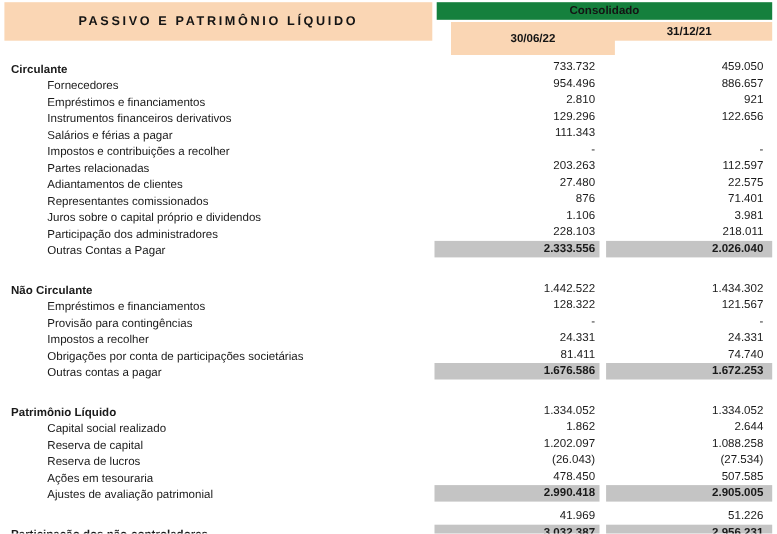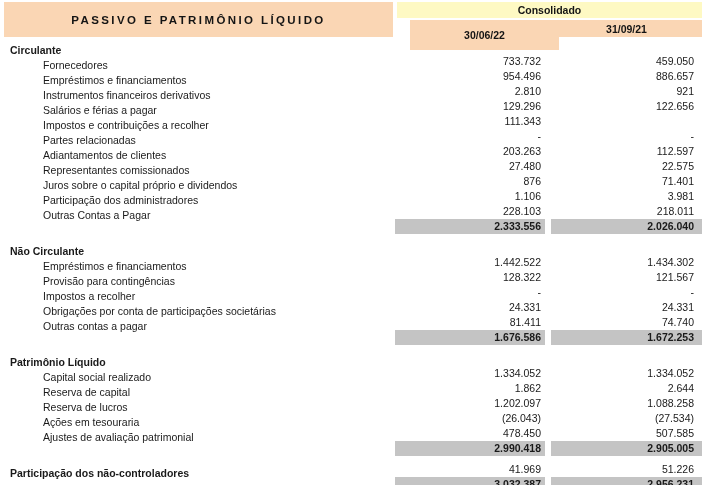--- a/index.html
+++ b/index.html
@@ -47,21 +47,21 @@
     letter-spacing: 2.4px;
     color: #141414;
     white-space: nowrap;
   }
   .th-group {
     position: absolute;
     left: 397px;
     top: 2px;
     width: 305px;
     height: 16px;
-    background: #fef9c3;
+    background: #15803d;
     display: flex;
     align-items: center;
     justify-content: center;
   }
   .th-group span {
     font-size: 10.5px;
     font-weight: bold;
     color: #141414;
   }
   .th-c1 {
@@ -100,21 +100,21 @@
     width: 706px;
   }
   .row {
     position: relative;
     height: 15px;
     width: 706px;
   }
   .row .label {
     position: absolute;
     left: 10px;
-    top: 4px;
+    top: 17px;
     height: 15px;
     line-height: 15px;
     font-size: 10.5px;
     white-space: nowrap;
     text-align: center;
   }
   .row.indent .label { left: 43px; }
   .row.section .label { font-weight: bold; }
   .row.bold-label .label { font-weight: bold; }
 
@@ -162,21 +162,21 @@
     <div class="th-title">
       <span>PASSIVO E PATRIMÔNIO LÍQUIDO</span>
     </div>
     <div class="th-group">
       <span>Consolidado</span>
     </div>
     <div class="th-c1">
       <span>30/06/22</span>
     </div>
     <div class="th-c2">
-      <span>31/09/21</span>
+      <span>31/12/21</span>
     </div>
   </div>
 
   <div class="rows" id="rows-root">
       <div class="row section">
         <div class="label">Circulante</div>
       </div>
       <div class="row indent">
         <div class="label">Fornecedores</div>
         <div class="v1">733.732</div>

